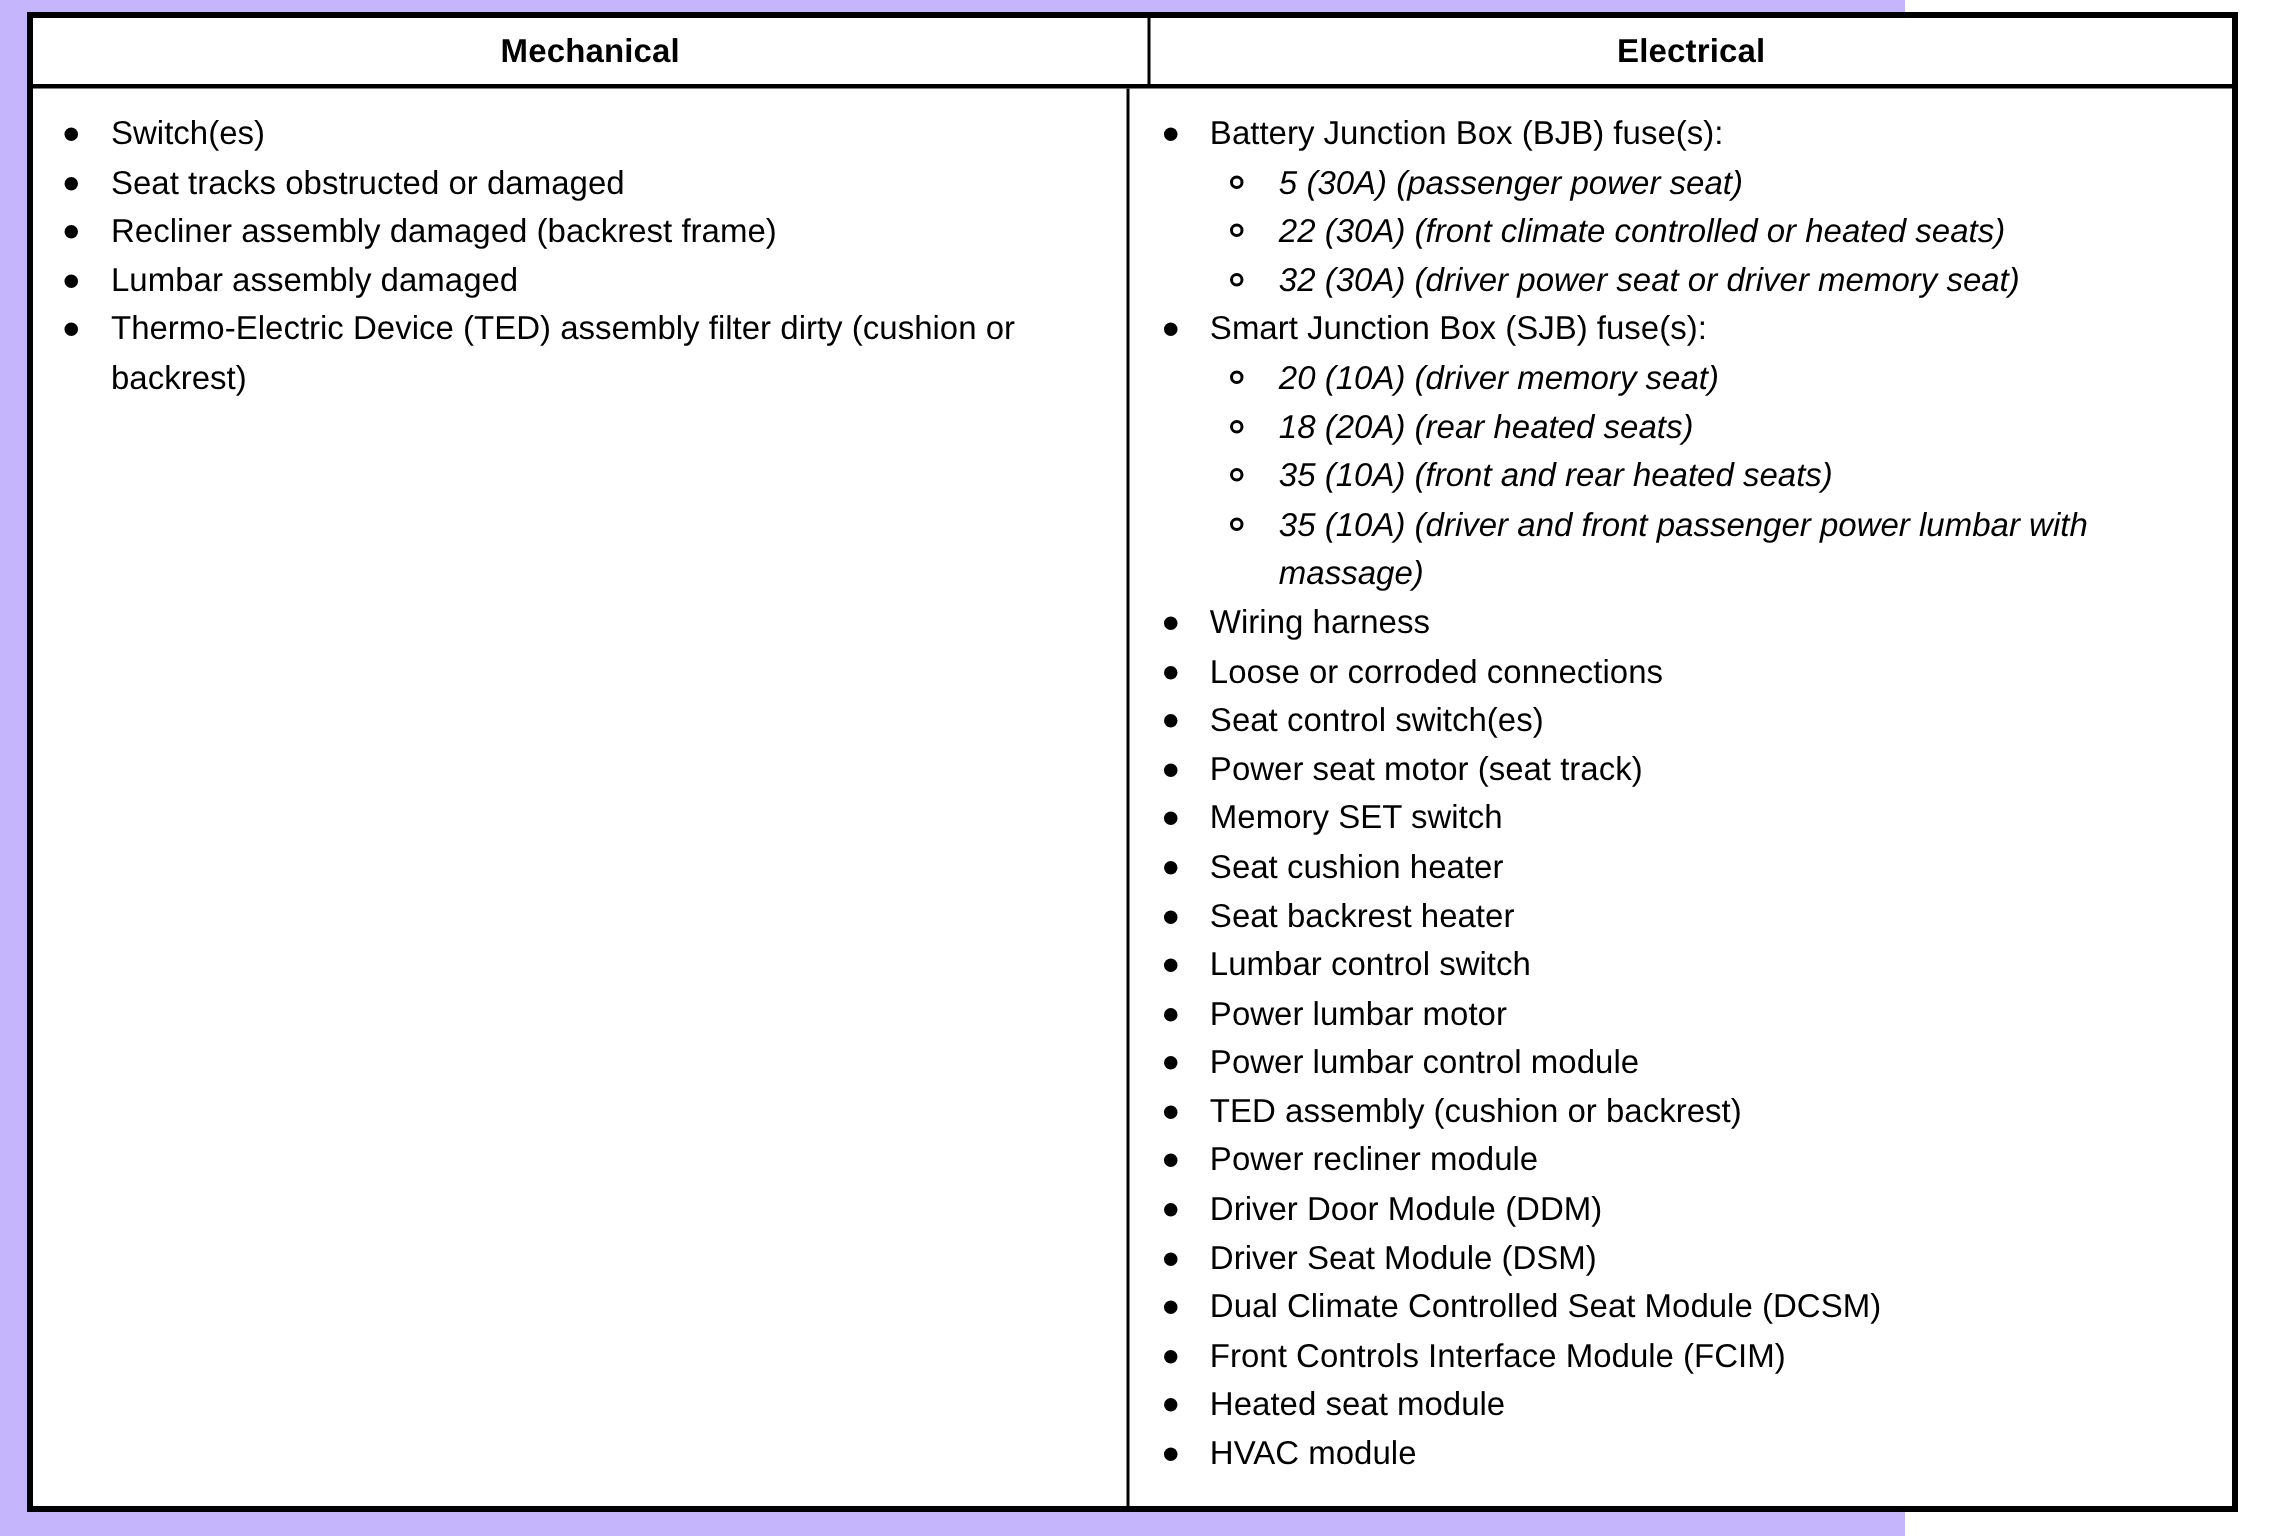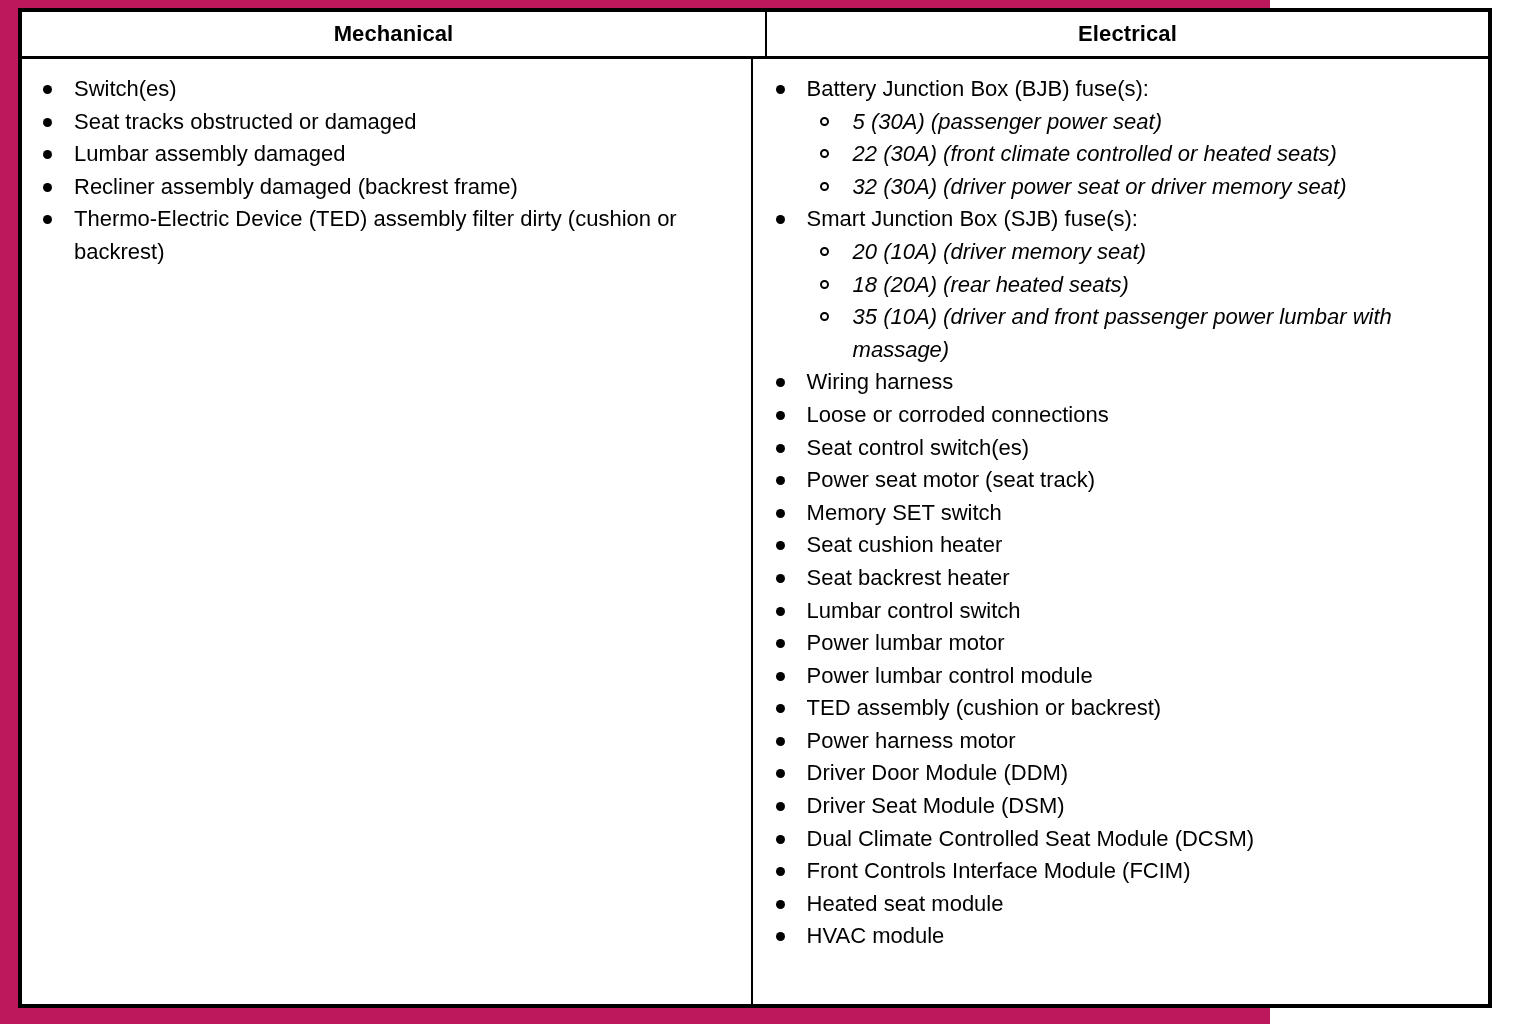--- a/index.html
+++ b/index.html
@@ -12,21 +12,21 @@
     height: 1024px;
     font-family: "Liberation Sans", sans-serif;
     color: #000000;
     overflow: hidden;
   }
 
   .page {
     position: relative;
     width: 1270px;
     height: 1024px;
-    background: #be185d;
+    background: #c4b5fd;
   }
 
   
   .table {
     position: absolute;
     left: 18px;
     top: 8px;
     width: 1474px;          
     height: 1000px;
     border: 4px solid #000000;
@@ -154,25 +154,25 @@
               <li>
                 <span class="bullet"></span>
                 <span class="txt">Switch(es)</span>
               </li>
               <li>
                 <span class="bullet"></span>
                 <span class="txt">Seat tracks obstructed or damaged</span>
               </li>
               <li>
                 <span class="bullet"></span>
+                <span class="txt">Recliner assembly damaged (backrest frame)</span>
+              </li>
+              <li>
+                <span class="bullet"></span>
                 <span class="txt">Lumbar assembly damaged</span>
-              </li>
-              <li>
-                <span class="bullet"></span>
-                <span class="txt">Recliner assembly damaged (backrest frame)</span>
               </li>
               <li>
                 <span class="bullet"></span>
                 <span class="txt">Thermo-Electric Device (TED) assembly filter dirty (cushion or backrest)</span>
               </li>
             </ul>
         </div>
       </div>
 
       <div class="col-right">
@@ -203,20 +203,24 @@
                   <li>
                     <span class="circle"></span>
                     <span class="txt">20 (10A) (driver memory seat)</span>
                   </li>
                   <li>
                     <span class="circle"></span>
                     <span class="txt">18 (20A) (rear heated seats)</span>
                   </li>
                   <li>
                     <span class="circle"></span>
+                    <span class="txt">35 (10A) (front and rear heated seats)</span>
+                  </li>
+                  <li>
+                    <span class="circle"></span>
                     <span class="txt">35 (10A) (driver and front passenger power lumbar with massage)</span>
                   </li>
                 </ul>
               </li>
               <li>
                 <span class="bullet"></span>
                 <span class="txt">Wiring harness</span>
               </li>
               <li>
                 <span class="bullet"></span>
@@ -253,21 +257,21 @@
               <li>
                 <span class="bullet"></span>
                 <span class="txt">Power lumbar control module</span>
               </li>
               <li>
                 <span class="bullet"></span>
                 <span class="txt">TED assembly (cushion or backrest)</span>
               </li>
               <li>
                 <span class="bullet"></span>
-                <span class="txt">Power harness motor</span>
+                <span class="txt">Power recliner module</span>
               </li>
               <li>
                 <span class="bullet"></span>
                 <span class="txt">Driver Door Module (DDM)</span>
               </li>
               <li>
                 <span class="bullet"></span>
                 <span class="txt">Driver Seat Module (DSM)</span>
               </li>
               <li>

